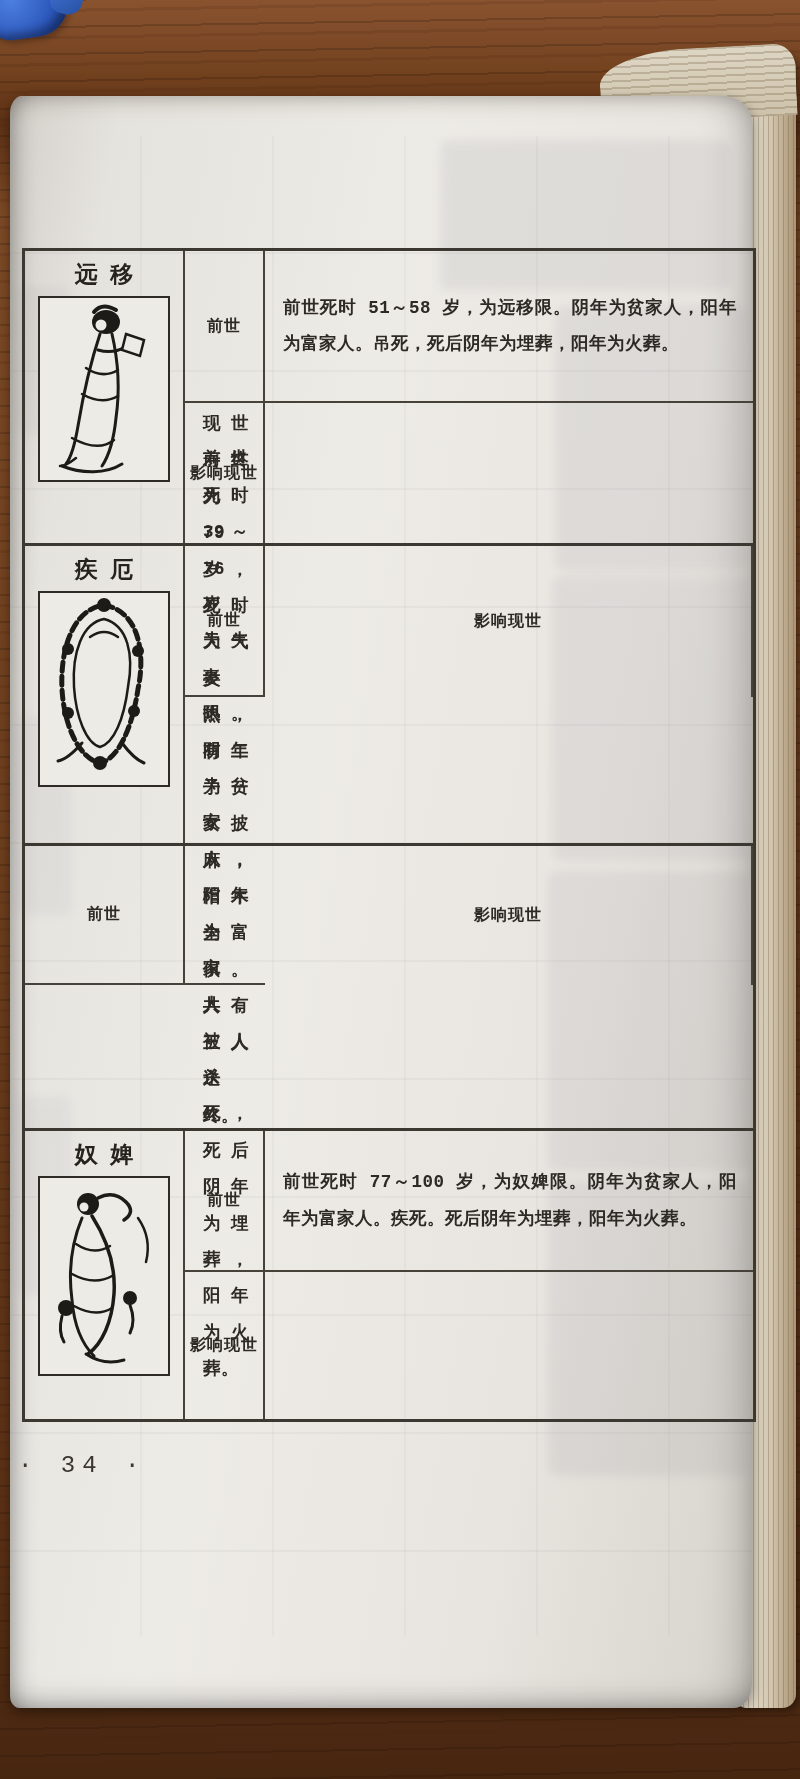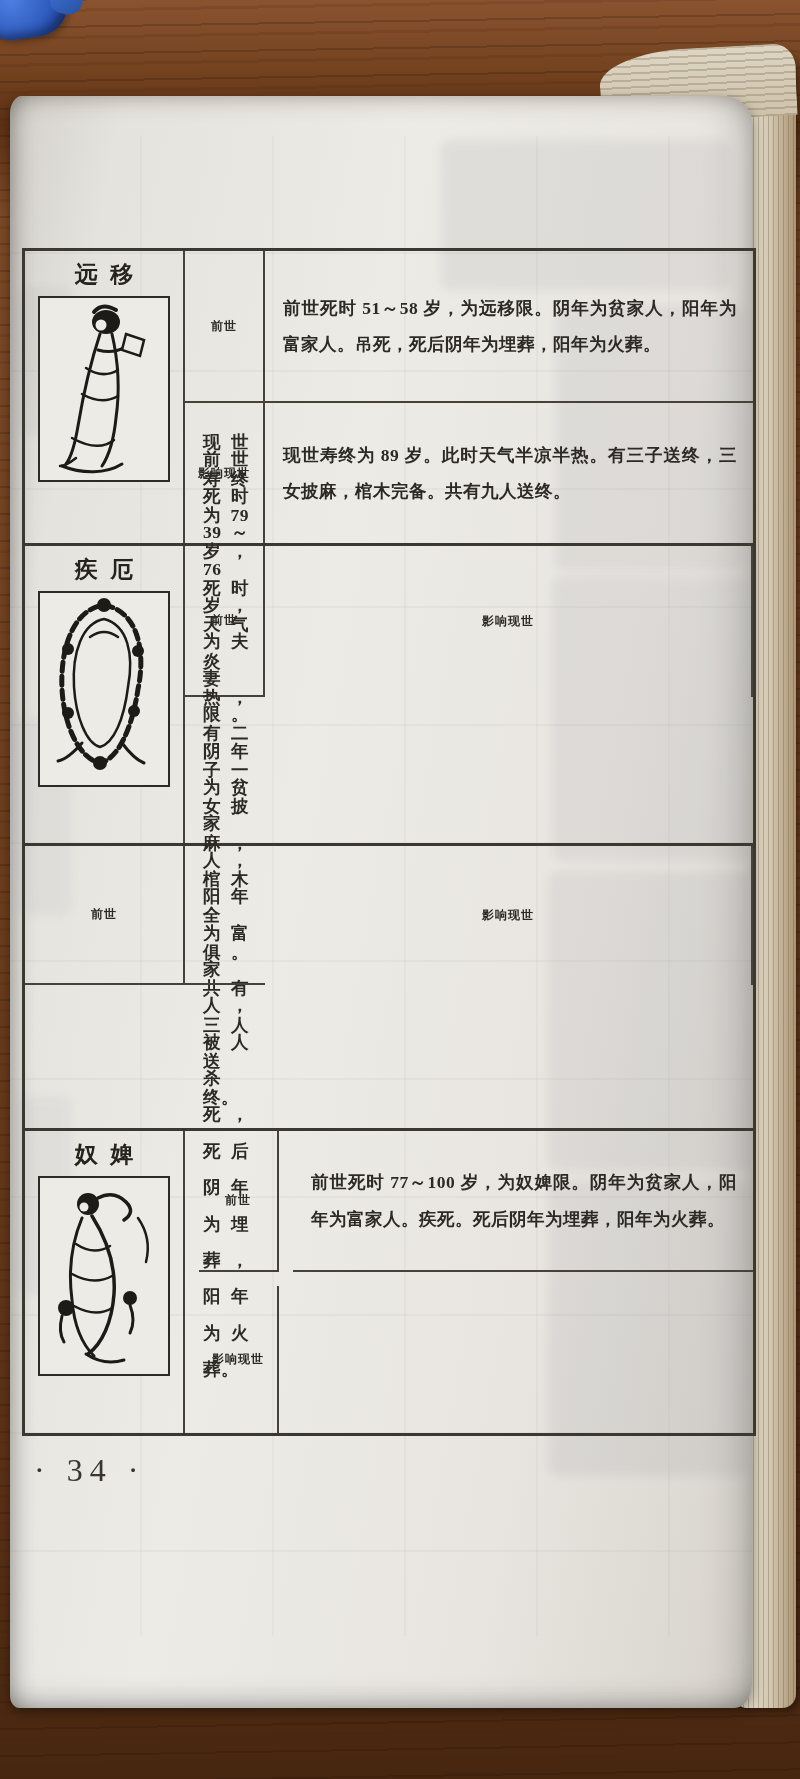--- a/index.html
+++ b/index.html
@@ -1,18 +1,18 @@
 <!DOCTYPE html>
 <html><head>
 <meta charset="utf-8">
 <style>
   html,body{margin:0;padding:0;background:#3a2211;}
   .photo{
     position:relative;width:800px;height:1779px;overflow:hidden;
-    font-family:Liberation Serif, serif;
+    font-family:Liberation Mono, monospace;
     background:
       repeating-linear-gradient(179deg, rgba(30,14,5,.20) 0 2px, rgba(0,0,0,0) 2px 10px, rgba(70,35,14,.16) 10px 13px, rgba(0,0,0,0) 13px 27px),
       linear-gradient(180deg,#8a5330 0%,#73421f 4%,#5d3115 7%,#7c4a26 12%,#6a3c1c 55%,#5a3015 86%,#472610 100%);
   }
   
   .fore-edge{
     position:absolute;left:738px;top:52px;width:58px;height:1656px;
     background:
       repeating-linear-gradient(90deg, rgba(122,100,72,.38) 0 1px, rgba(0,0,0,0) 1px 5px),
       linear-gradient(90deg,#e8e2d4,#d3c8b1 55%,#ab9474 100%);
@@ -61,29 +61,29 @@
   
   .fate-table{
     position:absolute;left:12px;top:152px;width:734px;
     border:3px solid #3b3731;box-sizing:border-box;color:#2d2a25;
   }
   .t-row{display:grid;grid-template-columns:160px 80px 1fr;box-sizing:border-box;}
   .t-row.rb{border-bottom:3px solid #3b3731;}
   .r1{grid-template-rows:152px 140px;}
   .r2{grid-template-rows:151px 146px;}
   .r3{grid-template-rows:139px 143px;}
-  .r4{grid-template-rows:141px 147px;gap:14px;}
+  .r4{grid-template-rows:141px 147px;}
   .cell{box-sizing:border-box;}
   .cell-side{grid-row:1/3;grid-column:1;border-right:2px solid #46423a;text-align:center;padding-top:8px;}
   .row-title{font-size:23px;font-weight:700;letter-spacing:.55em;text-indent:.55em;color:#26231e;}
   .illus-frame{width:128px;border:2px solid #2e2b26;margin:6px auto 0;background:#edebe5;overflow:hidden;}
-  .cell-label{display:flex;align-items:center;justify-content:center;font-size:12px;font-weight:600;border-right:2px solid #46423a;letter-spacing:1px;white-space:nowrap;}
+  .cell-label{display:flex;align-items:center;justify-content:center;font-size:16px;font-weight:600;border-right:2px solid #46423a;letter-spacing:1px;white-space:nowrap;}
   .cell-text{display:flex;align-items:center;padding:6px 16px 6px 18px;font-size:17.5px;font-weight:600;line-height:2.08;text-align:justify;letter-spacing:.5px;}
   .sub-a{border-bottom:2px solid #46423a;}
-  .page-number{position:absolute;left:24px;top:1356px;font-size:32px;letter-spacing:7px;color:#3a362f;font-weight:500;}
+  .page-number{position:absolute;left:8px;top:1356px;font-size:24px;letter-spacing:7px;color:#3a362f;font-weight:500;}
   .ink{stroke:#1d1b18;fill:none;stroke-linecap:round;}
 </style>
 </head>
 <body>
 
 <div class="photo">
 
   <div class="fore-edge"></div>
   <div class="top-edge"></div>
   <div class="blue-object"></div>
@@ -121,23 +121,20 @@
               <path class="ink" d="M20,168 C40,176 64,176 80,166" stroke-width="3"></path>
               <path class="ink" d="M34,160 q-10,8 -16,8" stroke-width="2.5"></path>
             </svg>
           </div>
         </div>
         <div class="cell cell-label sub-a">前世</div>
         <div class="cell cell-text sub-a">
             <span>前世死时 51～58 岁，为远移限。阴年为贫家人，阳年为富家人。吊死，死后阴年为埋葬，阳年为火葬。</span>
           </div>
         <div class="cell cell-label">影响现世</div>
-        <div class="cell cell-text">
-            <span>现世寿终为 89 岁。此时天气半凉半热。有三子送终，三女披麻，棺木完备。共有九人送终。</span>
-          </div>
       </div>
 
       <div class="t-row r2 rb">
         <div class="cell cell-side">
           <div class="row-title">疾厄</div>
           <div class="illus-frame" style="height:192px;">
             <svg width="124" height="188" viewBox="0 0 124 188">
               <path class="ink" d="M62,12 C96,18 104,58 96,96 C90,136 76,166 58,170 C38,166 22,134 20,96 C18,54 32,16 62,12 Z" stroke-width="5" stroke-dasharray="9 5"></path>
               <path class="ink" d="M62,26 C86,32 92,62 86,94 C82,126 72,150 58,154 C44,150 34,124 32,94 C30,60 40,30 62,26 Z" stroke-width="2.5"></path>
               <circle cx="62" cy="12" r="7" fill="#1d1b18"></circle>

